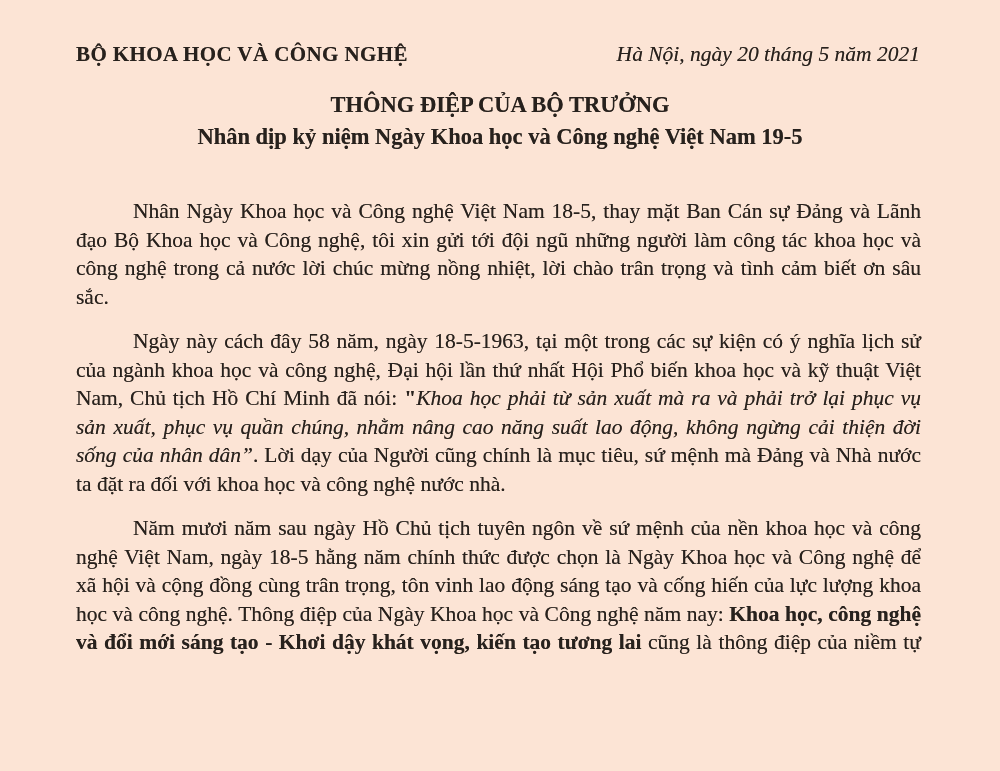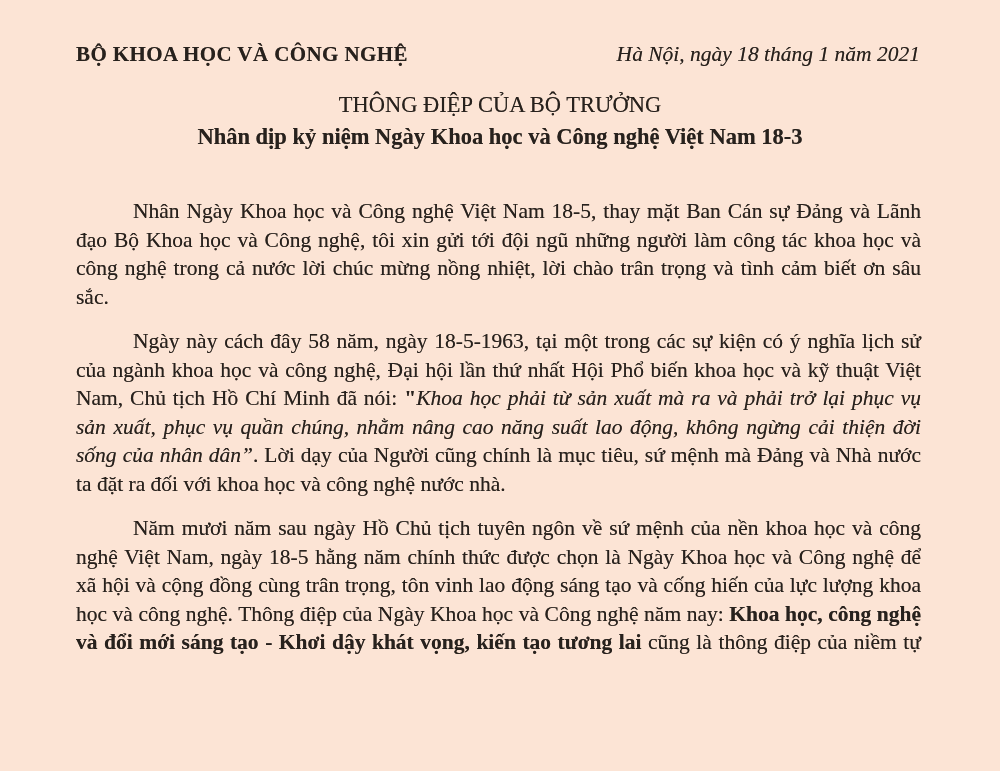--- a/index.html
+++ b/index.html
@@ -31,21 +31,21 @@
   .date-line {
     font-style: italic;
     font-size: 21.5px;
     white-space: nowrap;
   }
   .title-block {
     text-align: center;
     margin-top: 23px;
   }
   .doc-title {
-    font-weight: normal;
+    font-weight: bold;
     font-size: 22.5px;
     line-height: 30px;
   }
   .doc-subtitle {
     font-weight: bold;
     font-size: 22.5px;
     line-height: 30px;
     margin-top: 2px;
   }
   .body-text {
@@ -63,26 +63,26 @@
   .quote { font-style: italic; }
   .slogan { font-weight: bold; }
 </style>
 </head>
 <body style="background: rgb(252, 228, 213); color: rgb(39, 33, 29);">
 
 <div class="page" style="background: rgb(252, 228, 213);">
 
   <div class="doc-header">
     <span class="org-name">BỘ KHOA HỌC VÀ CÔNG NGHỆ</span>
-    <span class="date-line">Hà Nội, ngày 18 tháng 1 năm 2021</span>
+    <span class="date-line">Hà Nội, ngày 20 tháng 5 năm 2021</span>
   </div>
 
   <div class="title-block">
     <div class="doc-title">THÔNG ĐIỆP CỦA BỘ TRƯỞNG</div>
-    <div class="doc-subtitle">Nhân dịp kỷ niệm Ngày Khoa học và Công nghệ Việt Nam 18-3</div>
+    <div class="doc-subtitle">Nhân dịp kỷ niệm Ngày Khoa học và Công nghệ Việt Nam 19-5</div>
   </div>
 
   <div class="body-text">
 
     <p><span>Nhân Ngày Khoa học và Công nghệ Việt Nam 18-5, thay mặt Ban Cán sự Đảng và Lãnh đạo Bộ Khoa học và Công nghệ, tôi xin gửi tới đội ngũ những người làm công tác khoa học và công nghệ trong cả nước lời chúc mừng nồng nhiệt, lời chào trân trọng và tình cảm biết ơn sâu sắc.</span></p>
 
     <p><span>Ngày này cách đây 58 năm, ngày 18-5-1963, tại một trong các sự kiện có ý nghĩa lịch sử của ngành khoa học và công nghệ, Đại hội lần thứ nhất Hội Phổ biến khoa học và kỹ thuật Việt Nam, Chủ tịch Hồ Chí Minh đã nói: </span><span class="quote-open">"</span><span class="quote">Khoa học phải từ sản xuất mà ra và phải trở lại phục vụ sản xuất, phục vụ quần chúng, nhằm nâng cao năng suất lao động, không ngừng cải thiện đời sống của nhân dân”</span><span>. Lời dạy của Người cũng chính là mục tiêu, sứ mệnh mà Đảng và Nhà nước ta đặt ra đối với khoa học và công nghệ nước nhà.</span></p>
 
     <p><span>Năm mươi năm sau ngày Hồ Chủ tịch tuyên ngôn về sứ mệnh của nền khoa học và công nghệ Việt Nam, ngày 18-5 hằng năm chính thức được chọn là Ngày Khoa học và Công nghệ để xã hội và cộng đồng cùng trân trọng, tôn vinh lao động sáng tạo và cống hiến của lực lượng khoa học và công nghệ. Thông điệp của Ngày Khoa học và Công nghệ năm nay: </span><span class="slogan">Khoa học, công nghệ và đổi mới sáng tạo - Khơi dậy khát vọng, kiến tạo tương lai</span><span> cũng là thông điệp của niềm tự hào, niềm tin và kỳ vọng của toàn xã hội đối với tri thức, tài năng và lao động sáng tạo của đội ngũ những người làm công tác khoa học và công nghệ.</span></p>
 

